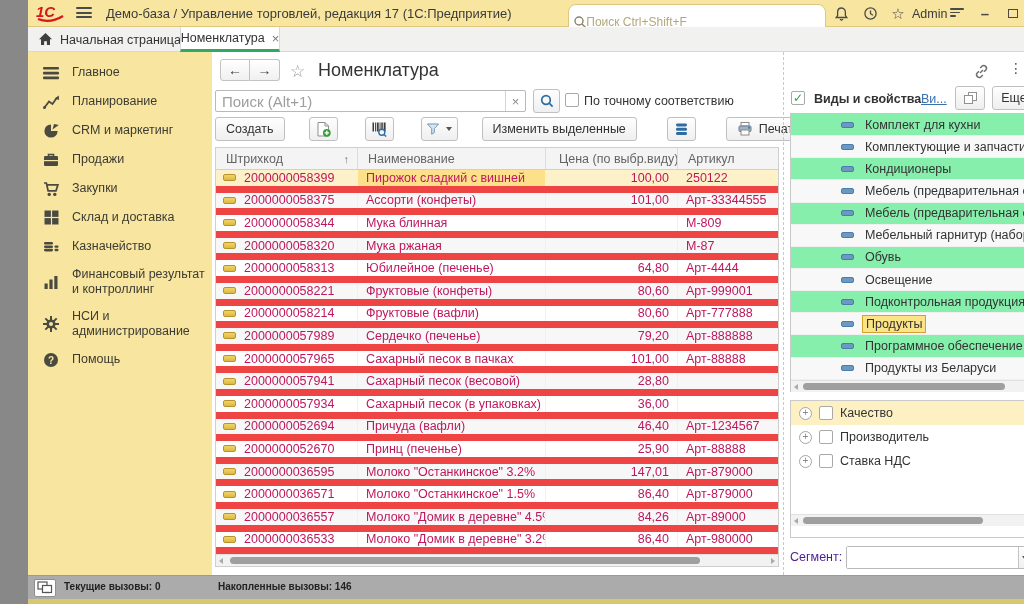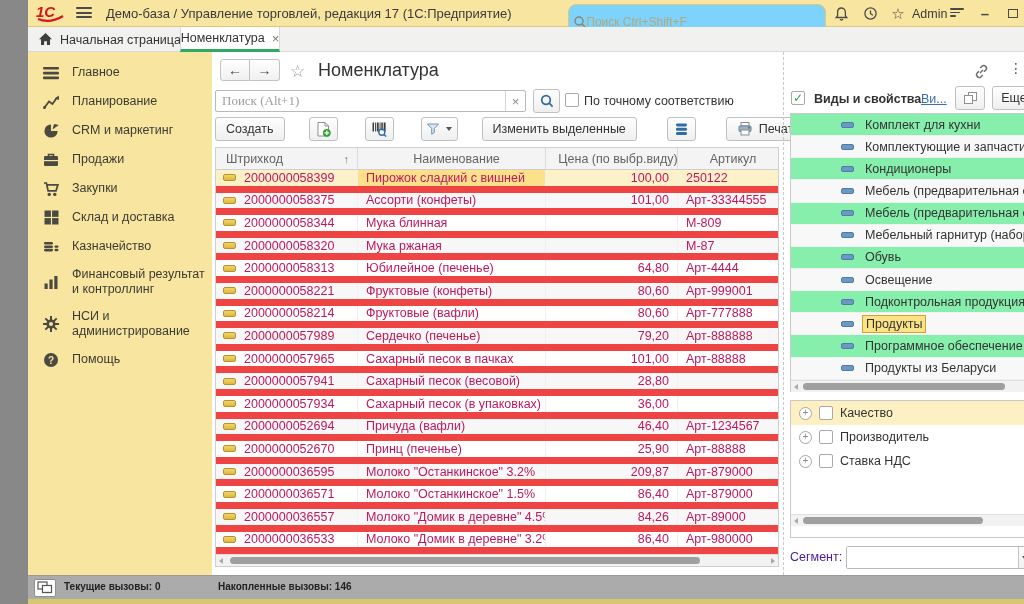--- a/index.html
+++ b/index.html
@@ -12,21 +12,21 @@
   }
   
   #topbar { position:absolute; left:0; top:0; width:1024px; height:27px;
     background:#f8e5a0; border-bottom:1px solid #ddc87e; }
   .logo1c { position:absolute; left:8px; top:3px; width:34px; height:21px; }
   .logo1c .txt { position:absolute; left:0; top:0; color:#d6161c; font-weight:bold; font-style:italic; font-size:15px; }
   .hamb { position:absolute; left:48px; top:7px; width:16px; height:13px; }
   .hamb i { display:block; height:2px; background:#4a4a4a; margin-bottom:2.6px; border-radius:1px;}
   #win-title { position:absolute; left:78px; top:6px; color:#3b3b3b; font-size:13px; }
   #top-search { position:absolute; left:540px; top:4px; width:258px; height:36px;
-    background:#7dd3fc; border:1px solid #ddc87f; border-radius:8px; display:flex; align-items:center; padding:0 4px; }
+    background:#ffffff; border:1px solid #ddc87f; border-radius:8px; display:flex; align-items:center; padding:0 4px; }
   #top-search input { border:none; outline:none; background:transparent; font-size:12px; color:#5c5640; width:100%; font-family:inherit;}
   #top-search input::placeholder { color:#b3a87c; }
   .tb-ico { position:absolute; top:5px; width:18px; height:17px; display:flex; align-items:center; justify-content:center; }
   .star-glyph::before { content:"☆"; font-size:15px; color:#4a4a4a; }
   #user-name { position:absolute; left:884px; top:7px; font-size:12.5px; color:#3b3b3b; }
   .svc i { display:block; height:1.8px; background:#4a4a4a; margin-bottom:2px; border-radius:1px;}
   .winctl { position:absolute; top:5px; width:18px; height:16px; display:flex; align-items:center; justify-content:center; color:#4a4a4a;}
   .glyph-min::before { content:"–"; font-size:15px; font-weight:bold; }
   .glyph-max { }
   .glyph-max i { width:10px; height:9px; border:1.4px solid #4a4a4a; display:block;}
@@ -56,40 +56,40 @@
   #form-star::before { content:"☆"; }
   #form-title { position:absolute; left:106px; top:8px; font-size:18px; color:#333; }
   #lnk-ico { position:absolute; left:761px; top:11px; }
   #dots-ico { position:absolute; left:797px; top:8px; color:#555; font-size:14px; }
   #dots-ico::before { content:"⋮"; }
   #form-close { position:absolute; left:818px; top:9px; color:#555; font-size:13px;}
   #form-close::before { content:"✕"; }
   
   #main-search { position:absolute; left:3px; top:38px; width:311px; height:22px; background:#fff;
     border:1px solid #b9b9b9; border-radius:2px; display:flex; align-items:center;}
-  #main-search input { flex:1; border:none; outline:none; font-size:13px; padding:0 6px; color:#0369a1; font-family:Liberation Serif, serif;}
+  #main-search input { flex:1; border:none; outline:none; font-size:15px; padding:0 6px; color:#0369a1; font-family:Liberation Sans, sans-serif;}
   #main-search input::placeholder { color:#9e9e9e; }
   .clear-x { width:20px; height:20px; border-left:1px solid #d5d5d5; display:flex; align-items:center; justify-content:center; color:#888;}
   .clear-x::before { content:"×"; font-size:13px;}
   .btn { display:inline-flex; align-items:center; justify-content:center; background:linear-gradient(#fefefe,#efefef);
     border:1px solid #c0c0c0; border-radius:3px; height:24px; font-size:12.5px; color:#333; padding:0 10px; cursor:default;}
   #search-btn { position:absolute; left:321px; top:37px; width:27px; height:24px; padding:0;}
   #exact-cb { position:absolute; left:353px; top:41px; }
   #exact-lbl { position:absolute; left:372px; top:42px; font-size:12.5px; color:#333;}
   .cb { width:14px; height:14px; background:#fff; border:1px solid #a9a9a9; border-radius:2px; display:inline-flex; align-items:center; justify-content:center;}
   .cb.checked::before { content:"✓"; color:#2f9e44; font-weight:bold; font-size:12px; line-height:1;}
   
   #toolbar { position:absolute; left:3px; top:65px; height:24px; display:flex; align-items:center;gap:16px;}
   #toolbar .btn { margin-right:8px; }
   .icobtn { width:29px; padding:0;}
   .dd-arrow { width:0; height:0; border-left:3.5px solid transparent; border-right:3.5px solid transparent; border-top:4px solid #555; margin-left:6px;}
   
   #grid { position:absolute; left:3px; top:95px; width:564px; height:420px; border:1px solid #cfcfcf; background:#fff; overflow:hidden;}
   .thead { display:flex; height:22px; background:#f4f4f4; border-bottom:1px solid #cfcfcf; color:#646464; font-size:12.5px;}
-  .th { display:flex; align-items:center; padding-left:10px; border-right:1px solid #dcdcdc; overflow:hidden; white-space:nowrap;justify-content:center;}
+  .th { display:flex; align-items:center; padding-left:10px; border-right:1px solid #dcdcdc; overflow:hidden; white-space:nowrap;}
   .th:last-child { border-right:none; }
   .c1 { width:142px; flex:0 0 142px;} .c2 { width:188px; flex:0 0 188px;} .c3 { width:132px; flex:0 0 132px;} .c4 { width:100px; flex:0 0 100px;}
   .sort-up { margin-left:auto; padding-right:8px; color:#777; font-size:11px;}
   .sort-up::before { content:"↑"; }
   .trow { display:flex; height:22.6px; border-bottom:7px solid #ef4444; background:#fff; font-size:12.5px; color:#be185d;}
   .trow:nth-child(even of .trow) { background:#f7f7f7; }
   .trow.selected { background:#fdf1ca; }
   .trow.selected .td-name { background:#fce18a; }
   .td { display:flex; align-items:center; border-right:1px solid #f0f0f0; overflow:hidden; white-space:nowrap; padding-left:8px;}
   .td:last-child { border-right:none;}
@@ -636,21 +636,21 @@
 
           <div class="trow">
             <div class="td td-barcode c1">
               <span class="item-icon"></span>
               <span>2000000036595</span>
             </div>
             <div class="td td-name c2">
               <span>Молоко "Останкинское" 3.2%</span>
             </div>
             <div class="td td-price c3">
-              <span>209,87</span>
+              <span>147,01</span>
             </div>
             <div class="td c4">
               <span>Арт-879000</span>
             </div>
           </div>
 
           <div class="trow">
             <div class="td td-barcode c1">
               <span class="item-icon"></span>
               <span>2000000036571</span>

